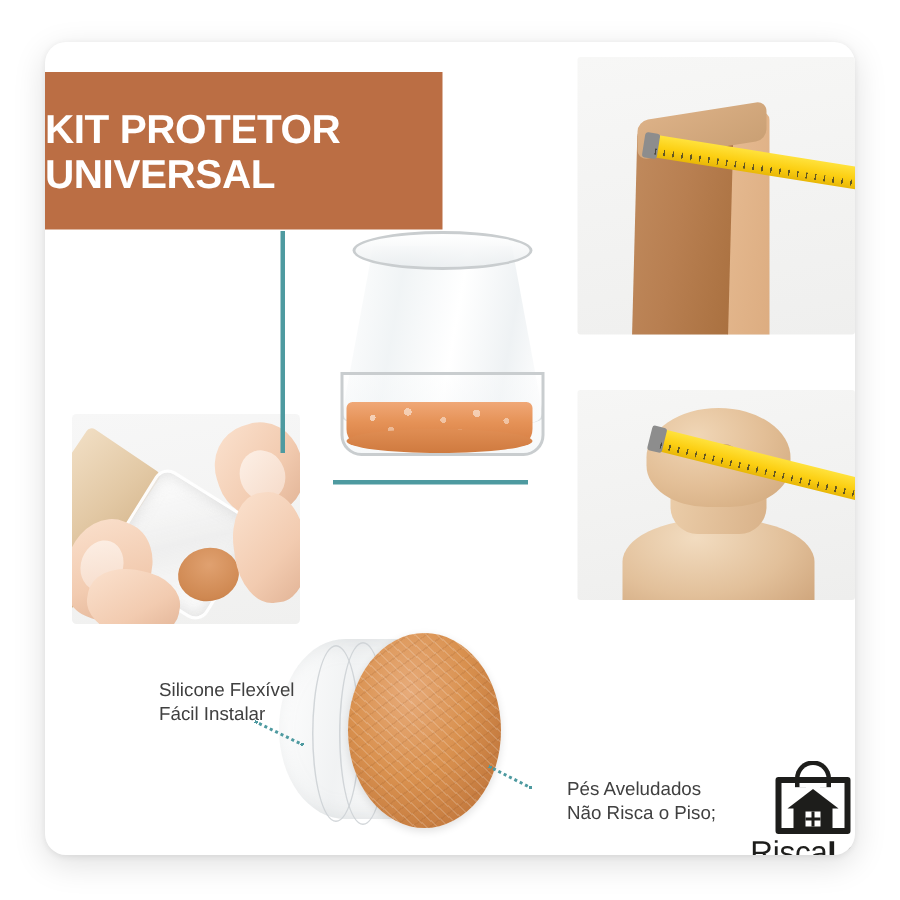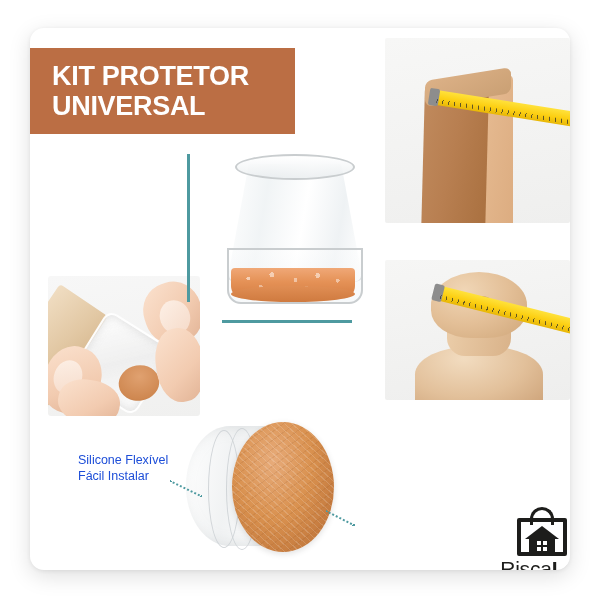--- a/index.html
+++ b/index.html
@@ -32,25 +32,24 @@
     box-shadow: 0 6px 22px rgba(0,0,0,0.13), 0 1px 4px rgba(0,0,0,0.07);
     overflow: hidden;
   }
 
   
   .banner {
     position: absolute;
     left: 0px;
     top: 20px;
     width: 265px;
-    height: 86px;
+    height: 105px;
     background: #bb6e44;
     display: flex;
     align-items: center;
-    padding-left: 22px;
     box-sizing: border-box;
   }
   .banner-title {
     color: #ffffff;
     font-size: 27px;
     line-height: 30px;
     font-weight: bold;
     letter-spacing: -0.3px;
     white-space: pre-line;
   }
@@ -290,24 +289,25 @@
     position: absolute;
     height: 0;
     border-top: 2px dotted #4e9aa0;
   }
   #leader-left  { left: 140px; top: 452px; width: 36px; transform: rotate(26deg); transform-origin: left center; }
   #leader-right { left: 296px; top: 482px; width: 32px; transform: rotate(27deg); transform-origin: left center; }
 
   
   .callout {
     position: absolute;
-    color: #1d4ed8;
+    color: #404040;
     font-size: 12.5px;
     line-height: 16px;
     white-space: pre-line;
+    margin-left: 28px;
   }
   #callout-left  { left: 48px;  top: 424px; }
   #callout-right { left: 320px; top: 490px; }
 
   
   #logo {
     position: absolute;
     left: 466px; top: 478px;
     width: 92px; height: 82px;
     text-align: center;
@@ -431,20 +431,22 @@
         <span class="pad-felt-tex"></span>
       </div>
     </div>
 
     <div class="leader" id="leader-left"></div>
     <div class="leader" id="leader-right"></div>
 
     <div class="callout" id="callout-left">Silicone Flexível
 Fácil Instalar</div>
 
+    <div class="callout" id="callout-right">Pés Aveludados
+Não Risca o Piso;</div>
 
     <div id="logo">
       <div class="logo-mark">
         <span class="logo-handle"></span>
         <span class="logo-bag"></span>
         <span class="logo-house">
           <span class="logo-roof"></span>
           <span class="logo-walls">
             <span class="logo-win"></span>
           </span>

